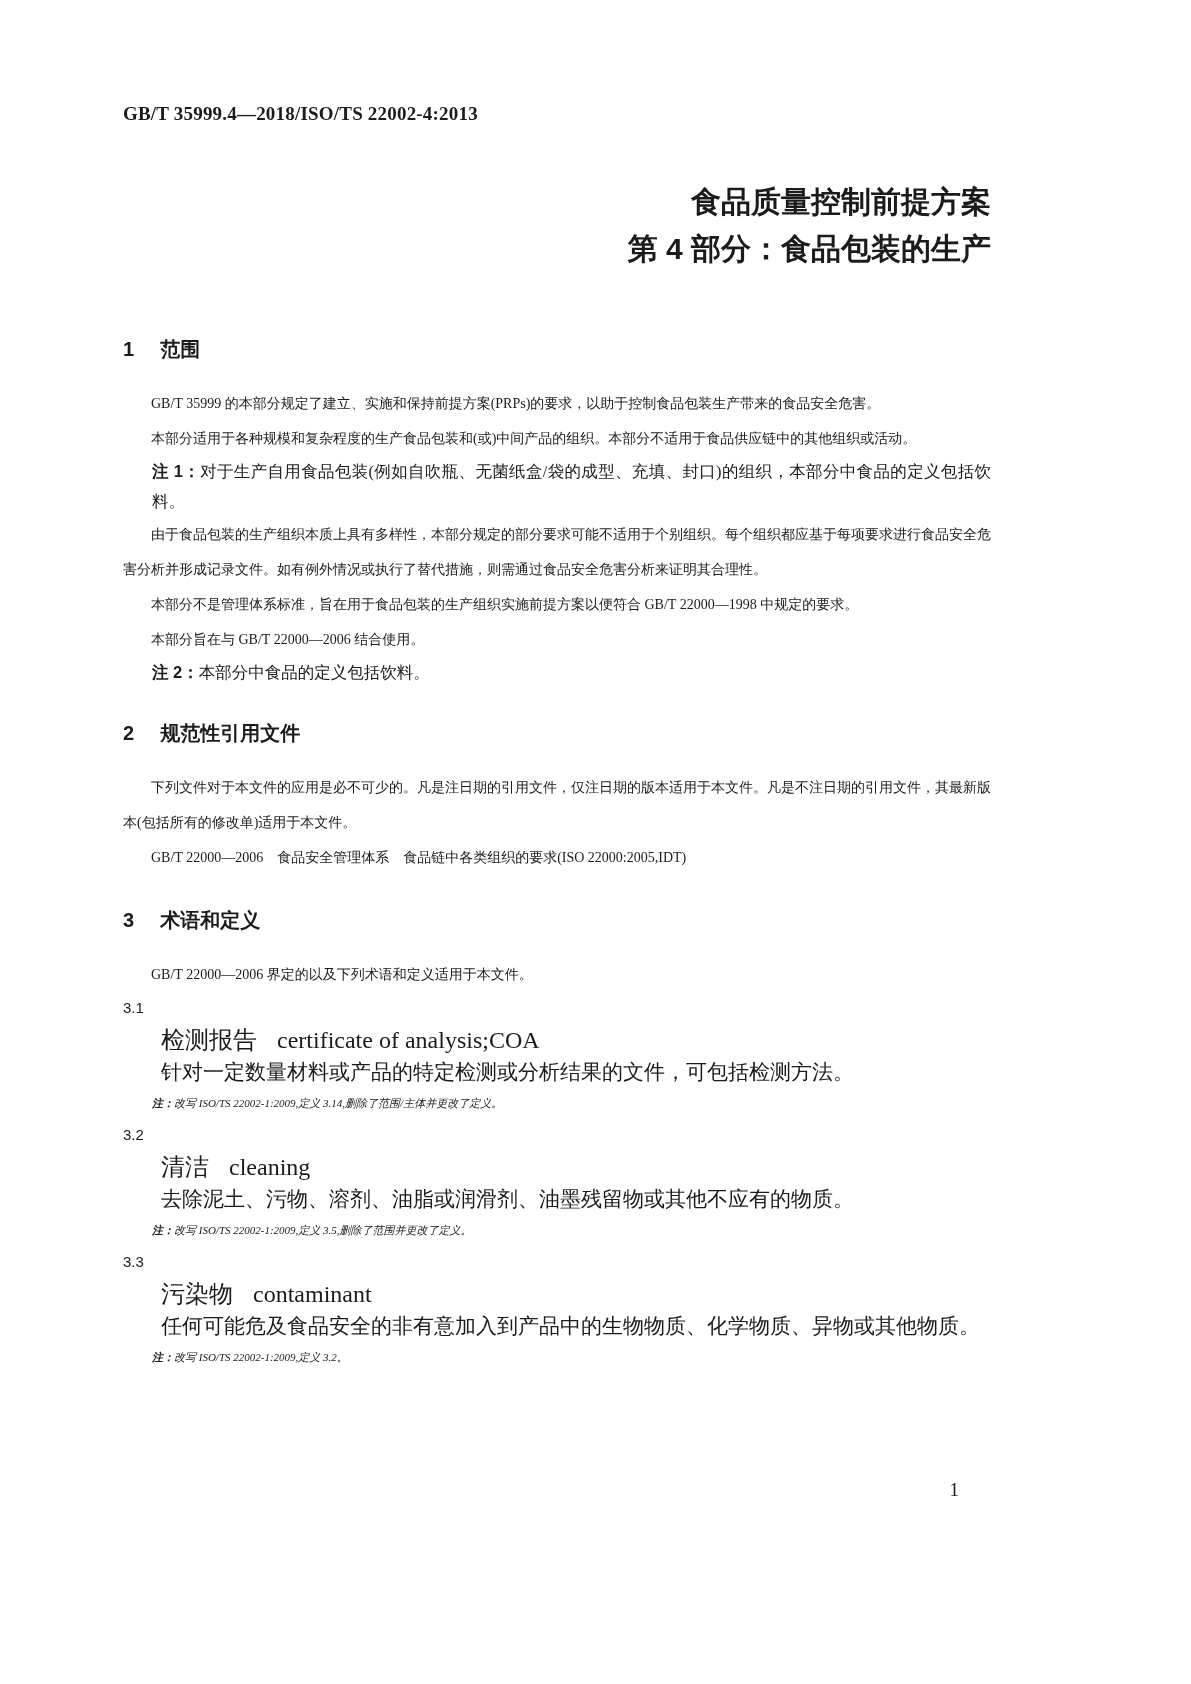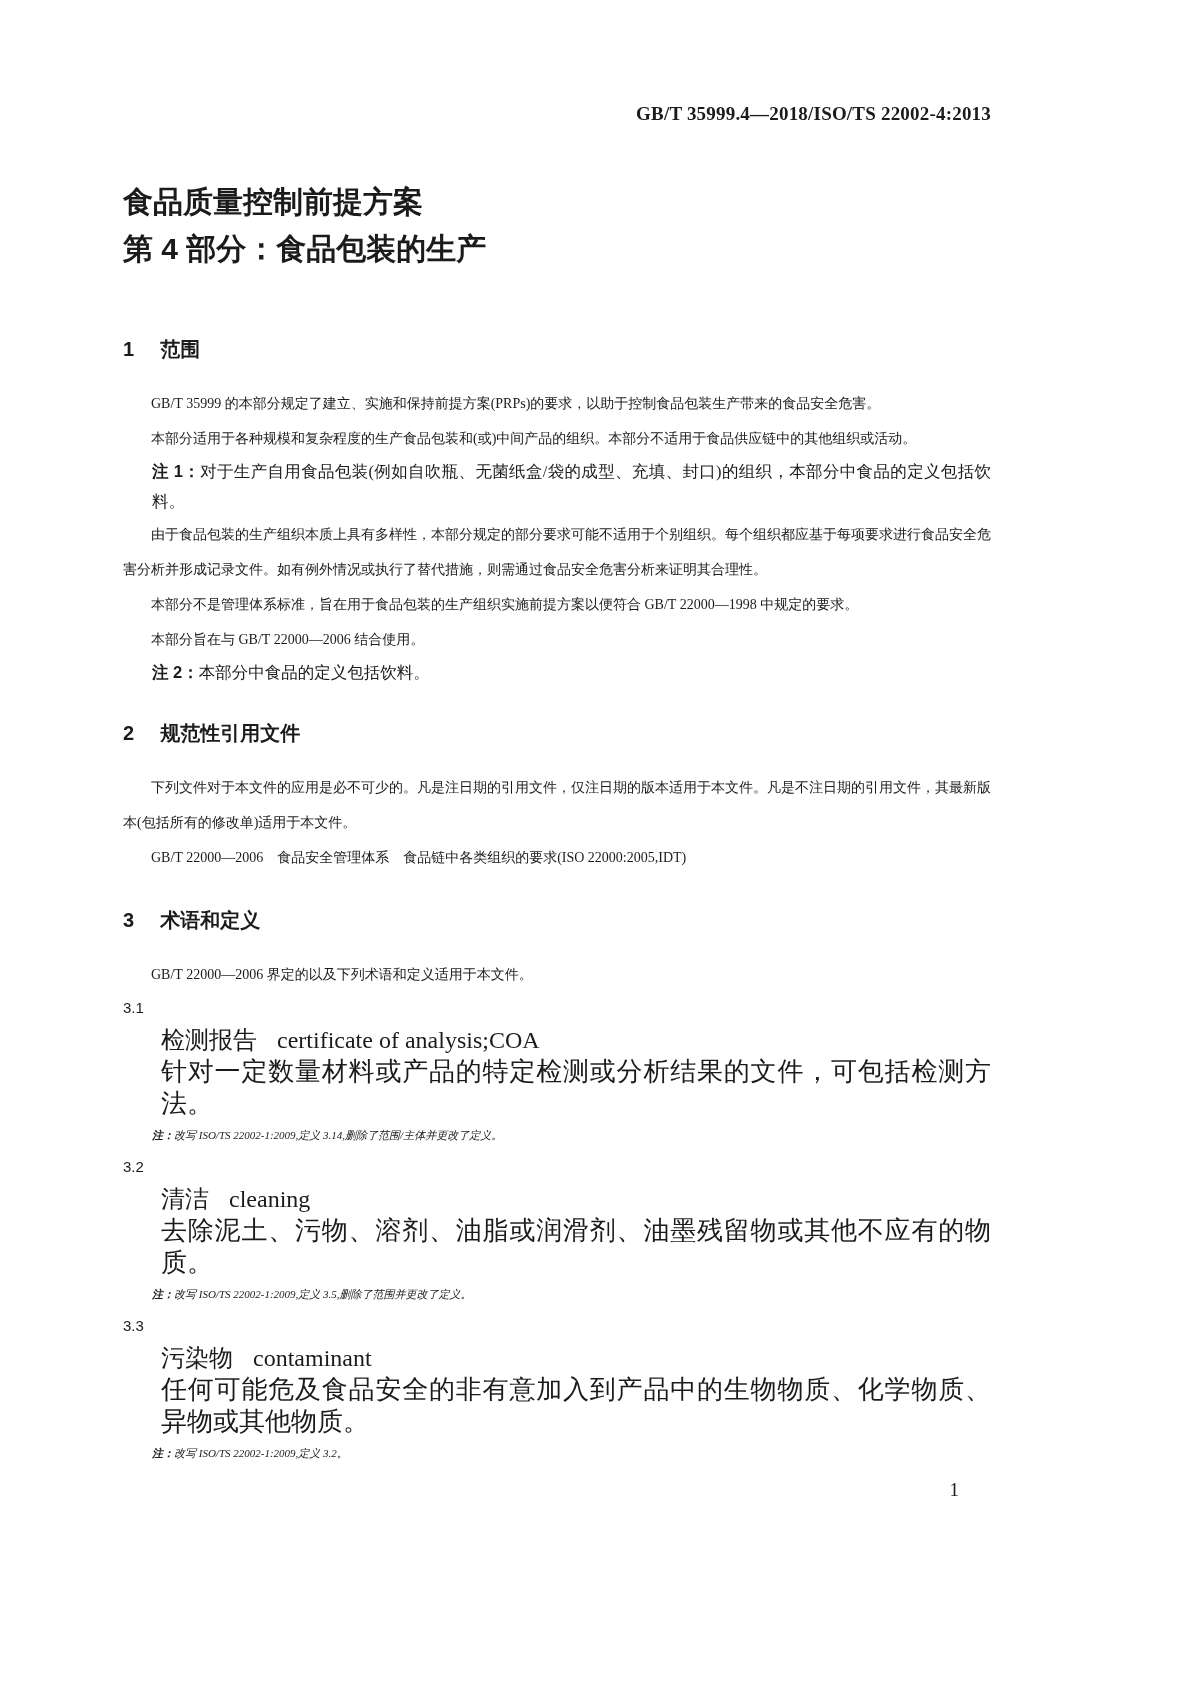--- a/index.html
+++ b/index.html
@@ -14,30 +14,30 @@
     overflow: hidden;
   }
   .content {
     position: absolute;
     left: 123px;
     top: 0;
     width: 868px;
   }
   .doc-header {
     padding-top: 102px;
-    text-align: right;
+    text-align: left;
     font-weight: bold;
     font-size: 19px;
     line-height: 24px;
     letter-spacing: 0.2px;
     font-family: "Liberation Serif", "DejaVu Serif", serif;
   }
   .doc-title {
     margin-top: 52px;
-    text-align: left;
+    text-align: right;
     font-family: "Liberation Sans", "DejaVu Sans", sans-serif;
     font-weight: bold;
     font-size: 30px;
     line-height: 47px;
   }
   .doc-title .title-line { display: block; }
   .sec-heading {
     margin: 30px 0 22px 0;
     font-family: "Liberation Sans", "DejaVu Sans", sans-serif;
     font-weight: bold;
@@ -73,21 +73,21 @@
     line-height: 32px;
     font-weight: normal;
   }
   .term-cn {
     font-family: "Liberation Sans", "DejaVu Sans", sans-serif;
     margin-right: 20px;
   }
   .term-en { font-family: "Liberation Serif", "DejaVu Serif", serif; }
   .term-def {
     padding-left: 38px;
-    font-size: 26px;
+    font-size: 21px;
     line-height: 32px;
     text-align: justify;
   }
   .term-note {
     padding-left: 29px;
     font-size: 11px;
     line-height: 31px;
     text-align: justify;
     font-style: italic;
   }

